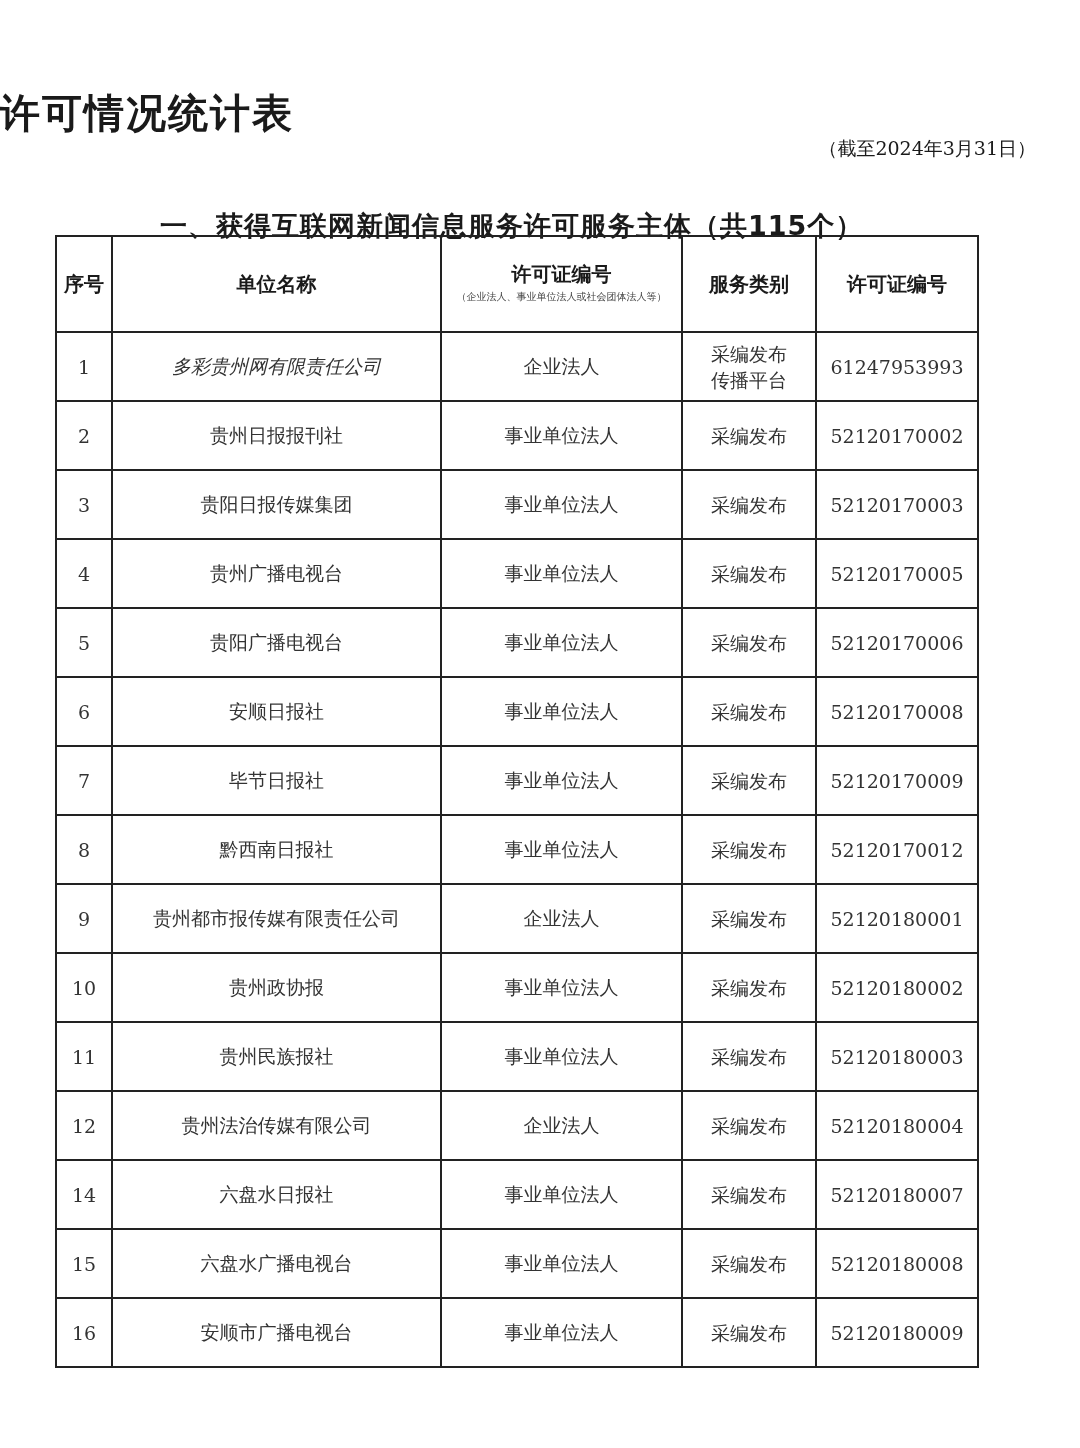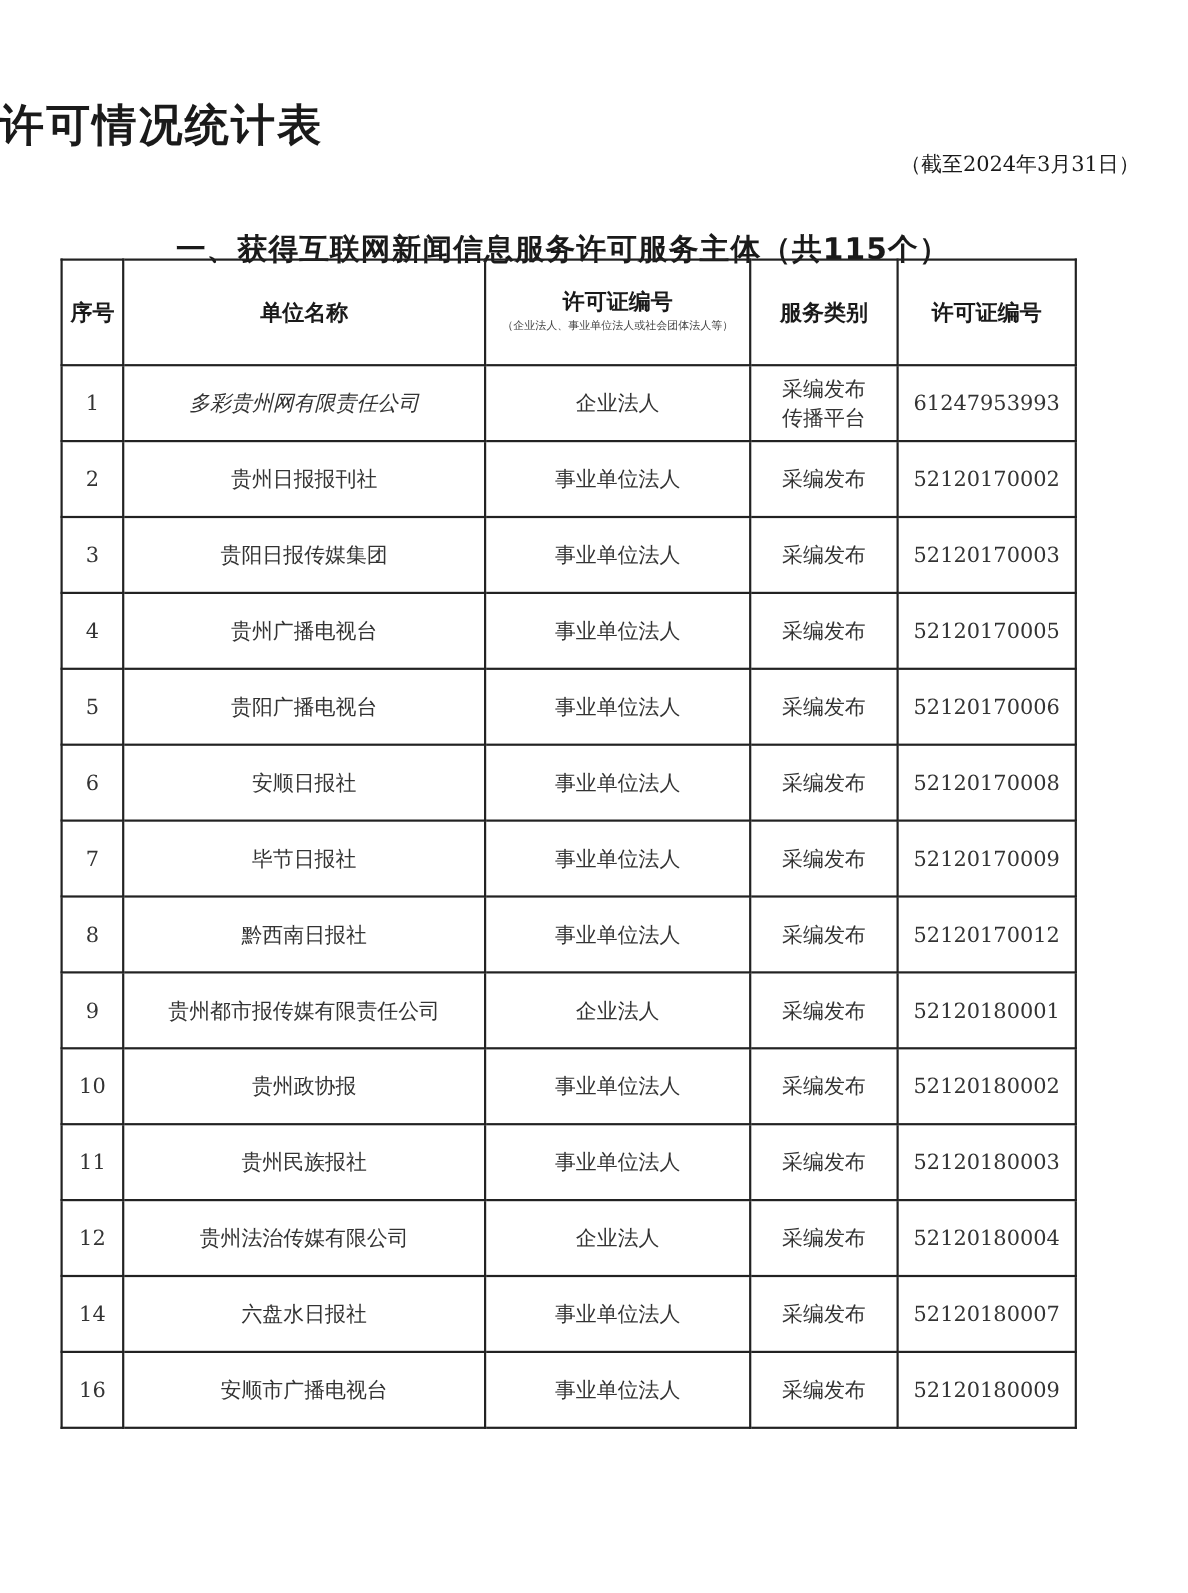--- a/index.html
+++ b/index.html
@@ -137,20 +137,27 @@
         <td>52120180004</td>
       </tr>
       <tr>
         <td>14</td>
         <td>六盘水日报社</td>
         <td>事业单位法人</td>
         <td class="svc" style="white-space: pre-line;">采编发布</td>
         <td>52120180007</td>
       </tr>
       <tr>
+        <td>15</td>
+        <td>六盘水广播电视台</td>
+        <td>事业单位法人</td>
+        <td class="svc" style="white-space: pre-line;">采编发布</td>
+        <td>52120180008</td>
+      </tr>
+      <tr>
         <td>16</td>
         <td>安顺市广播电视台</td>
         <td>事业单位法人</td>
         <td class="svc" style="white-space: pre-line;">采编发布</td>
         <td>52120180009</td>
       </tr>
     </tbody>
 </table>
 
 </body></html>

